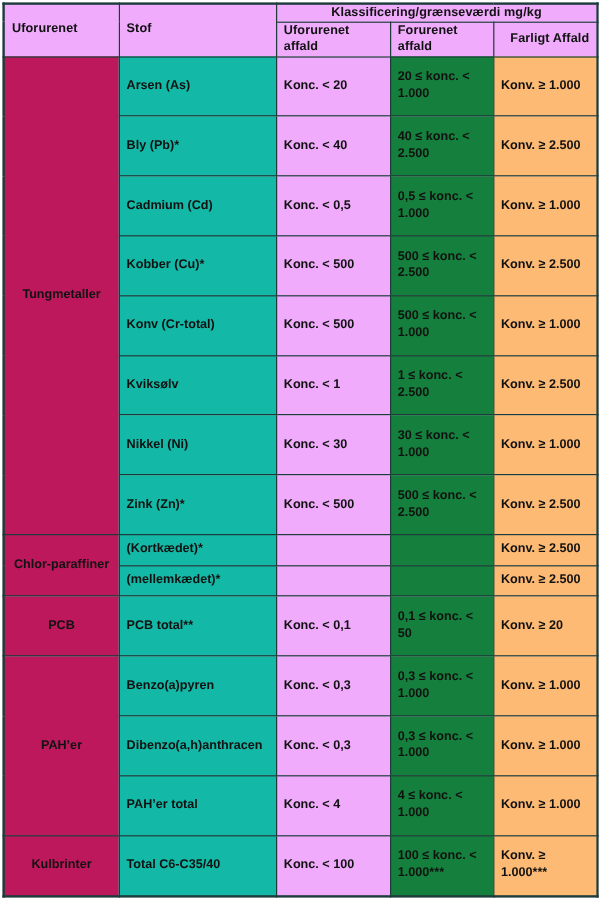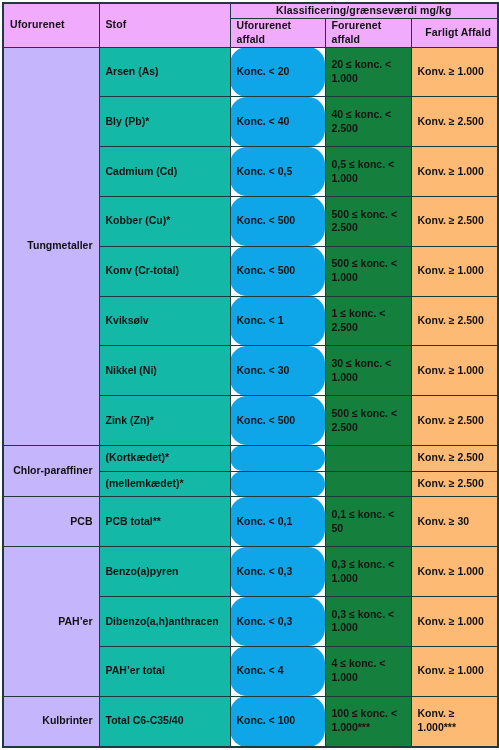--- a/index.html
+++ b/index.html
@@ -48,35 +48,34 @@
     padding-bottom:4px;
   }
   th.hdr-sub{
     font-size:10.5px;
     padding-top:3px;
     padding-bottom:3px;
   }
   th.hdr-farligt{ text-align:right; }
   
   td.group{
-    background:#c4b5fd;
-    font-size:11px;
-    text-align:right;
+    background:#be185d;
+    font-size:11px;
+    text-align:center;
     vertical-align:middle;
   }
   td.subst{
     background:#14b8a6;
     font-size:11px;
     text-align:left;
   }
   td.green{
-    background:#0ea5e9;
+    background:#f0abfc;
     font-weight:normal;
     font-size:10.5px;
-    border-radius:17px;
   }
   td.yellow{
     background:#15803d;
     font-weight:normal;
     font-size:10.5px;
   }
   td.red{
     background:#fdba74;
     font-weight:normal;
     font-size:10.5px;
@@ -167,21 +166,21 @@
           <td class="subst">(mellemkædet)*</td>
           <td class="green"></td>
           <td class="yellow"></td>
           <td class="red">Konv. ≥ 2.500</td>
         </tr>
         <tr>
           <td class="group" rowspan="1">PCB</td>
           <td class="subst">PCB total**</td>
           <td class="green">Konc. &lt; 0,1</td>
           <td class="yellow">0,1 ≤ konc. &lt; 50</td>
-          <td class="red">Konv. ≥ 30</td>
+          <td class="red">Konv. ≥ 20</td>
         </tr>
         <tr>
           <td class="group" rowspan="3">PAH’er</td>
           <td class="subst">Benzo(a)pyren</td>
           <td class="green">Konc. &lt; 0,3</td>
           <td class="yellow">0,3 ≤ konc. &lt; 1.000</td>
           <td class="red">Konv. ≥ 1.000</td>
         </tr>
         <tr>
           <td class="subst">Dibenzo(a,h)anthracen</td>

